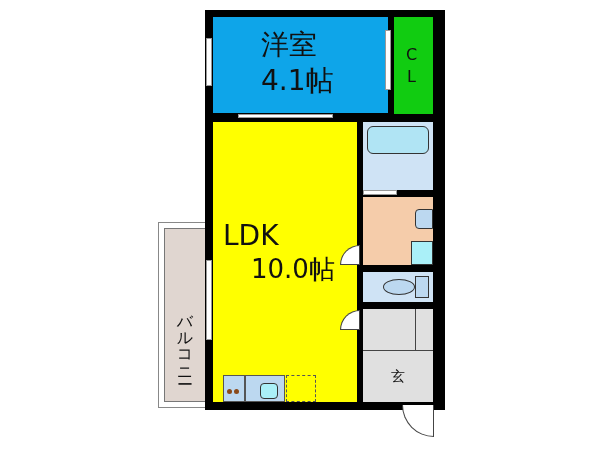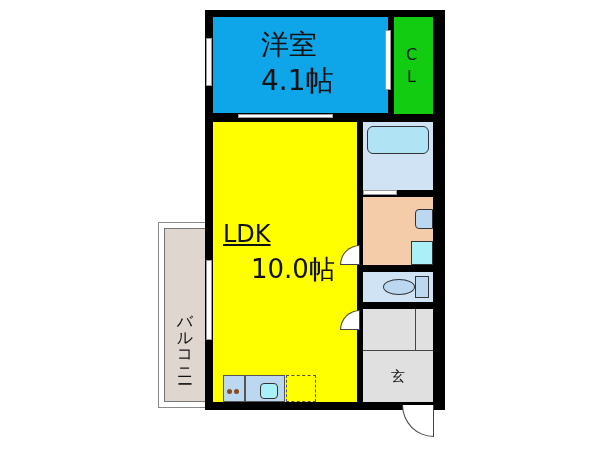--- a/index.html
+++ b/index.html
@@ -28,21 +28,21 @@
 <div class="abs" style="left:238px;top:114px;width:95px;height:4px;background:#fff;border:1px solid #999;"></div>
 
 <div class="abs" style="left:385px;top:30px;width:6px;height:60px;background:#fff;border:1px solid #999;"></div>
 
 <div class="abs" style="left:394px;top:17px;width:39px;height:97px;background:#11cc11;">
   <div class="lbl" style="left:12px;top:30px;font-size:16px;">C</div>
   <div class="lbl" style="left:13px;top:52px;font-size:16px;">L</div>
 </div>
 
 <div class="abs" style="left:213px;top:122px;width:144px;height:280px;background:#ffff00;">
-  <div class="lbl" style="left:10px;top:100px;font-size:24px;text-decoration:underline;">LDK</div>
+  <div class="lbl" style="left:10px;top:100px;font-size:28px;">LDK</div>
   <div class="lbl" style="left:10px;top:134px;font-size:26px;margin-left:28px;">10.0帖</div>
 
   <div class="abs" style="left:10px;top:253px;width:22px;height:27px;background:#bcd8f0;border:1px solid #555;">
     <div class="abs" style="left:3px;top:13px;width:5px;height:5px;border-radius:50%;background:#8a4a1a;"></div>
     <div class="abs" style="left:10px;top:13px;width:5px;height:5px;border-radius:50%;background:#8a4a1a;"></div>
   </div>
   <div class="abs" style="left:32px;top:253px;width:40px;height:27px;background:#bcd8f0;border:1px solid #555;">
     <div class="abs" style="left:14px;top:7px;width:18px;height:16px;border-radius:4px;background:#aaf0f8;border:1px solid #333;"></div>
   </div>
   <div class="abs" style="left:73px;top:253px;width:30px;height:27px;border:1px dashed #555;"></div>

